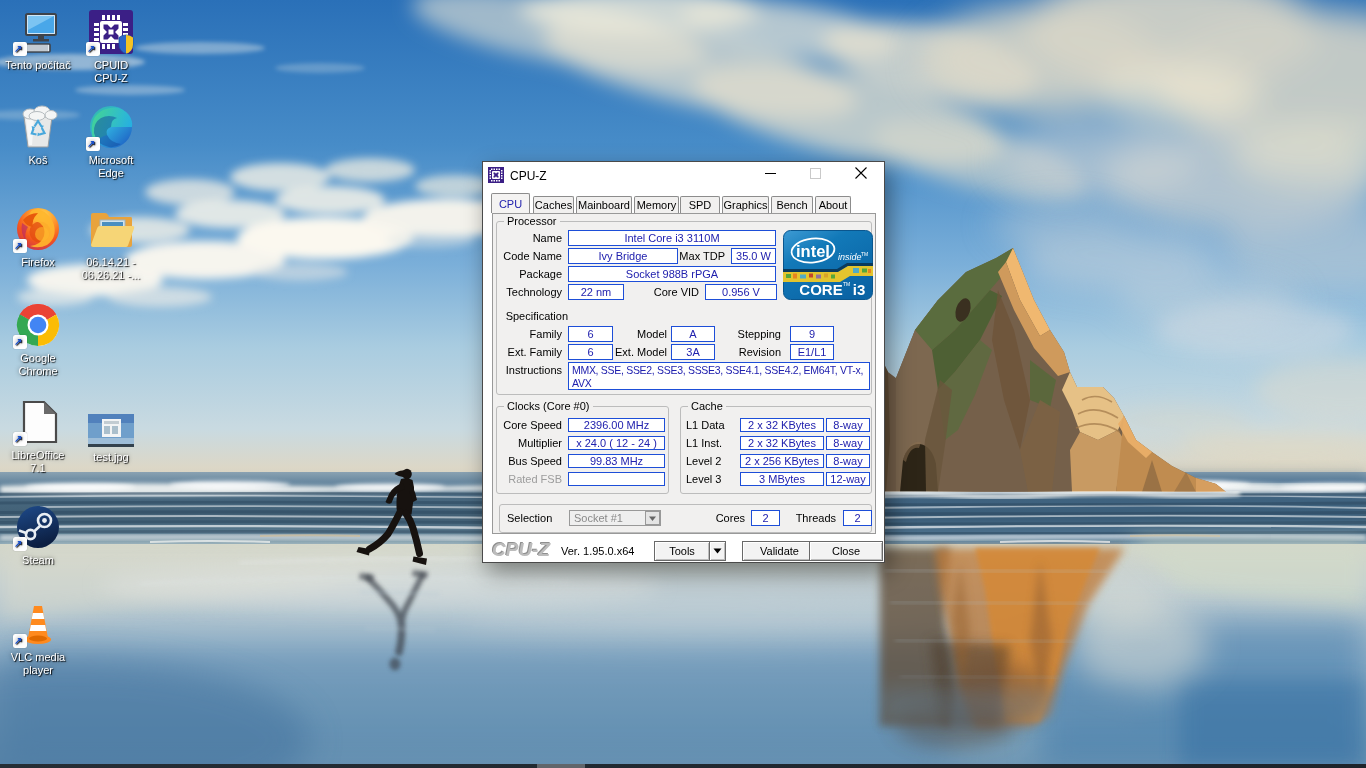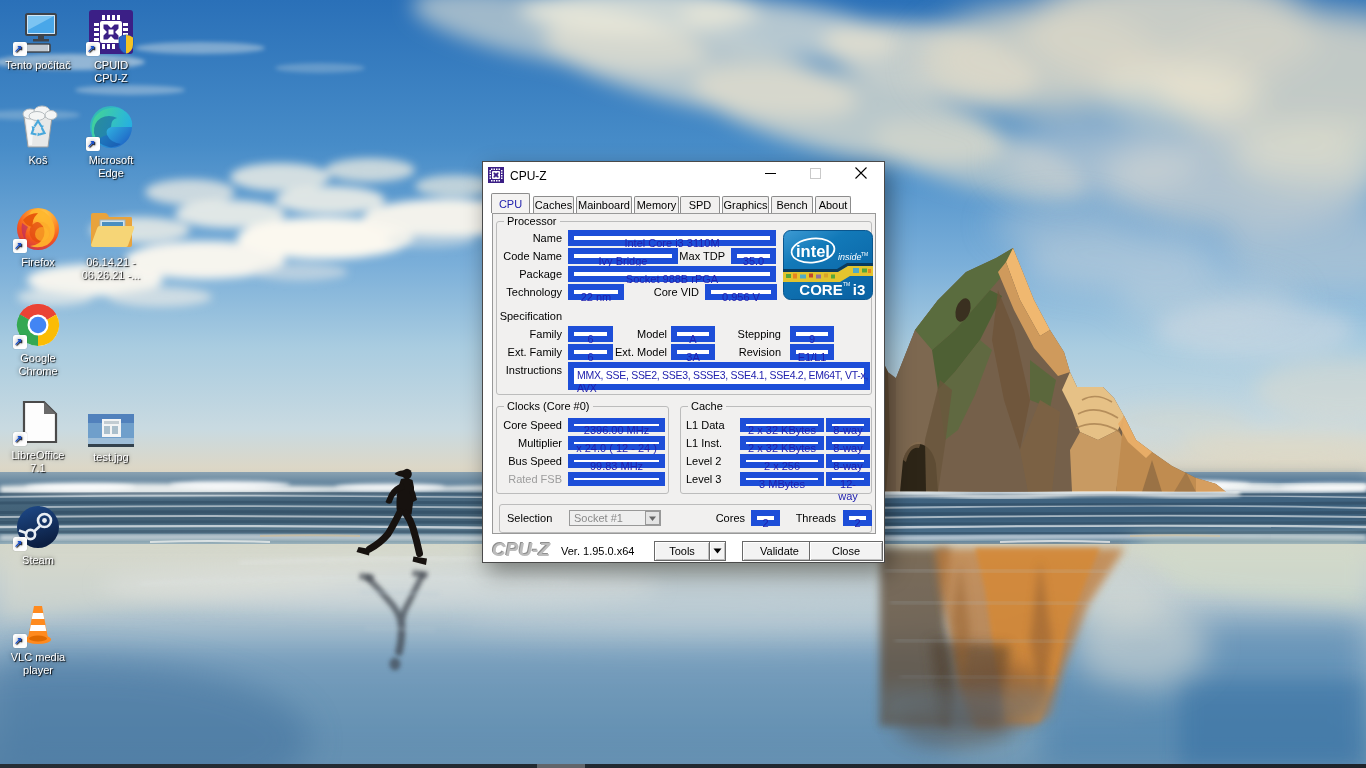--- a/index.html
+++ b/index.html
@@ -12,21 +12,21 @@
 #win{position:absolute;left:482px;top:161px;width:403px;height:402px;background:#fff;border:1px solid #4a4a4a;box-shadow:5px 9px 22px rgba(0,0,0,.42);font-size:11px;color:#000;}
 #tbar{position:absolute;left:0;top:0;width:100%;height:27px;background:#fff;}
 #tbar .ttl{position:absolute;left:27px;top:7px;font-size:12px;}
 .capbtn{position:absolute;top:0;width:30px;height:27px;text-align:center;line-height:27px;}
 .tab{position:absolute;top:34px;height:17px;line-height:16px;text-align:center;border:1px solid #8c8c8c;border-bottom:none;border-radius:2px 2px 0 0;background:#f1f0ef;}
 .tab.sel{top:31px;height:20px;line-height:20px;background:#f4f3f2;color:#2121ae;z-index:3;}
 #page{position:absolute;left:9px;top:51px;width:384px;height:321px;background:#f1f0ef;border:1px solid #999;}
 .gbox{position:absolute;border:1px solid #bcbcbc;border-radius:3px;}
 .gbox .gt{position:absolute;left:7px;top:-8px;background:#f1f0ef;padding:0 3px;line-height:14px;}
 .lbl{position:absolute;text-align:right;height:16px;line-height:16px;}
-.fld{position:absolute;height:16px;background:#fff;border:6px solid #1d4ed8;color:#2121ae;text-align:center;line-height:14px;}
+.fld{position:absolute;height:16px;background:#fff;border:1px solid #1d4ed8;color:#2121ae;text-align:center;line-height:14px;}
 .f14{height:14px;line-height:12px;}
 .btn{position:absolute;height:20px;background:#f3f3f3;border:1px solid #696969;box-shadow:inset 1px 1px 0 #fff,inset -1px -1px 0 #bdbdbd;text-align:center;line-height:18px;color:#000;}
 #task{position:absolute;left:0;top:764px;width:1366px;height:40px;background:linear-gradient(90deg,#262e35,#1d242b);}
 .ticon{position:absolute;top:0;width:48px;height:40px;display:flex;align-items:center;justify-content:center;}
 .tray{position:absolute;top:0;height:40px;display:flex;align-items:center;justify-content:center;color:#fff;}
 </style></head>
 <body>
 <div id="desk">
 <svg id="wall" width="1366" height="768" viewBox="0 0 1366 768">
 <defs>
@@ -515,21 +515,21 @@
   <div class="lbl" style="left:0px;top:34px;width:69px;">Code Name</div>
   <div class="fld" style="left:75px;top:34px;width:110px;">Ivy Bridge</div>
   <div class="lbl" style="left:152px;top:34px;width:80px;">Max TDP</div>
   <div class="fld" style="left:238px;top:34px;width:45px;">35.0 W</div>
   <div class="lbl" style="left:0px;top:52px;width:69px;">Package</div>
   <div class="fld" style="left:75px;top:52px;width:208px;">Socket 988B rPGA</div>
   <div class="lbl" style="left:0px;top:70px;width:69px;">Technology</div>
   <div class="fld" style="left:75px;top:70px;width:56px;">22 nm</div>
   <div class="lbl" style="left:126px;top:70px;width:80px;">Core VID</div>
   <div class="fld" style="left:212px;top:70px;width:72px;">0.956 V</div>
-  <div class="lbl" style="left:0px;top:94px;width:69px;">Specification</div>
+  <div class="lbl" style="left:6px;top:94px;width:69px;">Specification</div>
   <div class="lbl" style="left:0px;top:112px;width:69px;">Family</div>
   <div class="fld" style="left:75px;top:112px;width:45px;">6</div>
   <div class="lbl" style="left:128px;top:112px;width:46px;">Model</div>
   <div class="fld" style="left:178px;top:112px;width:44px;">A</div>
   <div class="lbl" style="left:238px;top:112px;width:50px;">Stepping</div>
   <div class="fld" style="left:297px;top:112px;width:44px;">9</div>
   <div class="lbl" style="left:0px;top:130px;width:69px;">Ext. Family</div>
   <div class="fld" style="left:75px;top:130px;width:45px;">6</div>
   <div class="lbl" style="left:115px;top:130px;width:59px;">Ext. Model</div>
   <div class="fld" style="left:178px;top:130px;width:44px;">3A</div>

